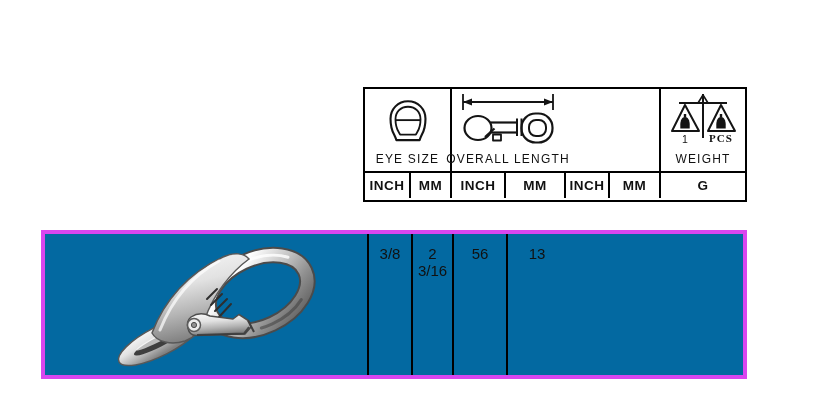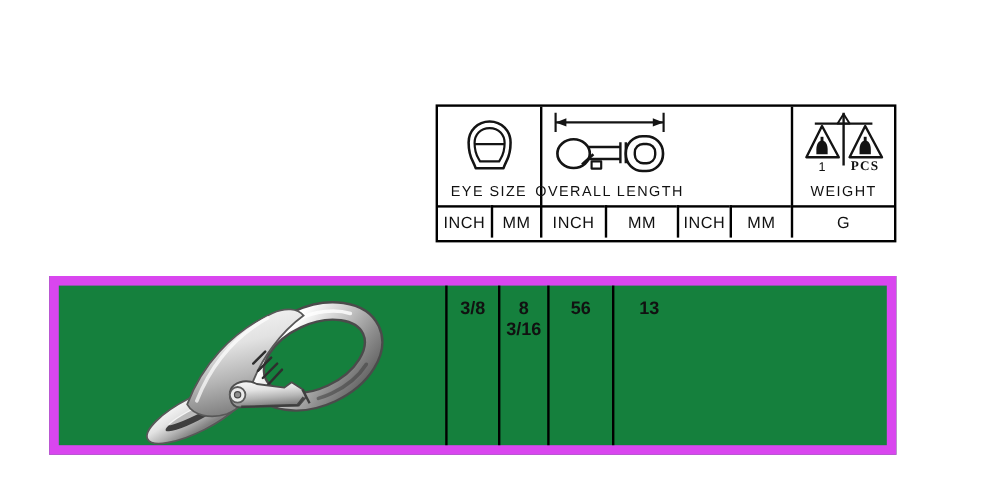--- a/index.html
+++ b/index.html
@@ -21,30 +21,29 @@
   .icol.len{grid-column:3/5}
   .icol.snap{grid-column:5/7}
   .icol.wt{grid-column:7/8}
   .hlabel{
     font-size:12px;letter-spacing:1.2px;white-space:nowrap;
     margin-bottom:6px;line-height:1;
   }
   .ucell{
     grid-row:2;box-sizing:border-box;border-top:2px solid #000;
     display:flex;align-items:center;justify-content:center;
-    font-size:13.5px;letter-spacing:.5px;line-height:1;
+    font-size:13.5px;letter-spacing:.5px;line-height:1;font-weight:bold;
   }
   .bl{border-left:2px solid #000;}
   
   .data-box{
     position:absolute;left:41px;top:230px;width:706px;height:149px;
-    box-sizing:border-box;border:8px solid #d946ef;background:#15803d;
+    box-sizing:border-box;border:4px solid #d946ef;background:#0369a1;
     display:grid;
     grid-template-columns:322px 44px 41px 54px 60px 44px 51px 86px;
-    font-weight:bold;
   }
   .photo-cell{position:relative;box-sizing:border-box;}
   .photo-cell svg{position:absolute;left:55px;top:4px;}
   .dcell{
     box-sizing:border-box;padding-top:12px;text-align:center;
     font-size:15px;line-height:1.1;
   }
   .ic{display:block}
 </style>
 </head>
@@ -169,18 +168,18 @@
         <path d="M91,79 C97,75 104,75 110,78 L133,81 L139,76.5 L149,83 L151,89 L145,96 L96,97.5 C87,97.5 85,84 91,79 Z" fill="url(#gSoft)" stroke="#4d4d4d" stroke-width="1.5" stroke-linejoin="round"></path>
         <path d="M97,97 L144,95.5 L149,89" fill="none" stroke="#3b3b3b" stroke-width="2" opacity="0.85"></path>
         <path d="M148,82.5 L154,94" stroke="#3f3f3f" stroke-width="2"></path>
 
         <circle cx="94" cy="87" r="6.5" fill="#ebebeb" stroke="#5c5c5c" stroke-width="1.5"></circle>
         <circle cx="94" cy="87" r="2.6" fill="#909090" stroke="#4a4a4a" stroke-width="1"></circle>
       </svg>
     </div>
 
     <div class="dcell bl">3/8</div>
-    <div class="dcell bl">8 3/16</div>
+    <div class="dcell bl">2 3/16</div>
     <div class="dcell bl">56</div>
     <div class="dcell bl">13</div>
   </div>
 
 </div>
 
 </body></html>

